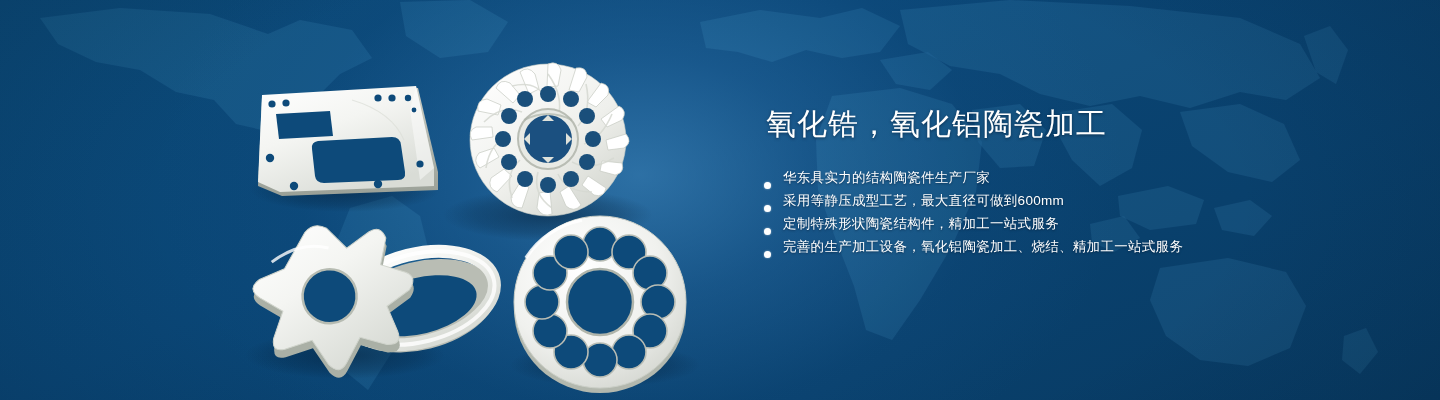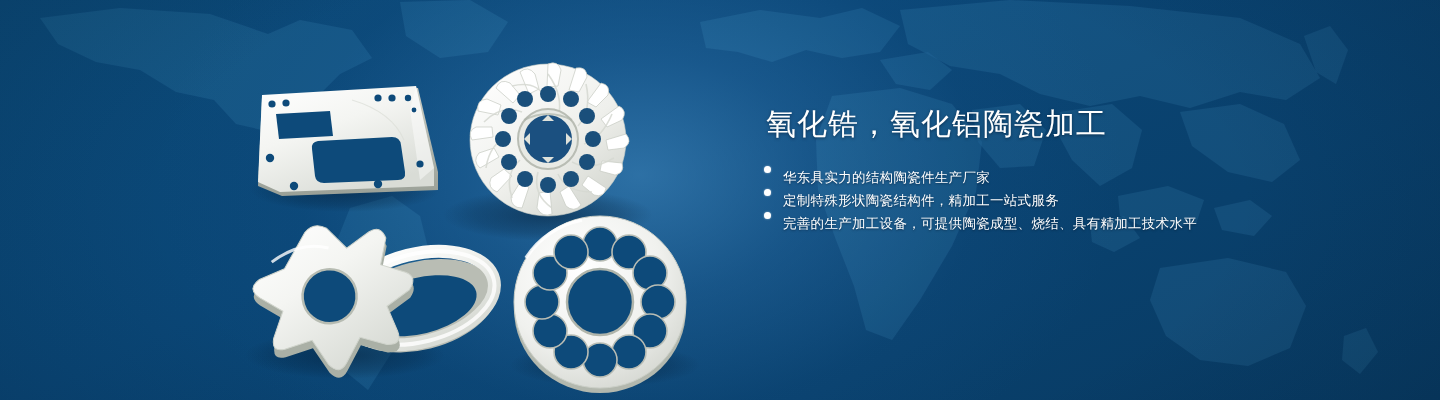--- a/index.html
+++ b/index.html
@@ -62,21 +62,21 @@
     text-shadow: 0 1px 3px rgba(0,16,34,0.55);
     white-space: nowrap;
   }
   .bullets {
     list-style: none;
     margin: 0;
     padding: 0;
   }
   .bullet-row {
     display: flex;
-    align-items: flex-start;
+    align-items: flex-end;
     height: 23px;
     color: #ffffff;
   }
   .bullet-dot {
     width: 7px;
     height: 7px;
     border-radius: 50%;
     background: #ffffff;
     flex: 0 0 auto;
     margin-right: 12px;
@@ -340,22 +340,26 @@
   <div class="text-col">
     <h1 class="headline">氧化锆，氧化铝陶瓷加工</h1>
 
     <ul class="bullets">
       <li class="bullet-row">
         <span class="bullet-dot"></span>
         <span class="bullet-text">华东具实力的结构陶瓷件生产厂家</span>
       </li>
       <li class="bullet-row">
         <span class="bullet-dot"></span>
+        <span class="bullet-text">采用等静压成型工艺，最大直径可做到600mm</span>
+      </li>
+      <li class="bullet-row">
+        <span class="bullet-dot"></span>
         <span class="bullet-text">定制特殊形状陶瓷结构件，精加工一站式服务</span>
       </li>
       <li class="bullet-row">
         <span class="bullet-dot"></span>
-        <span class="bullet-text">完善的生产加工设备，可提供陶瓷成型、烧结、具有精加工技术水平</span>
+        <span class="bullet-text">完善的生产加工设备，氧化铝陶瓷加工、烧结、精加工一站式服务</span>
       </li>
     </ul>
   </div>
 
 </div>
 
 </body></html>

